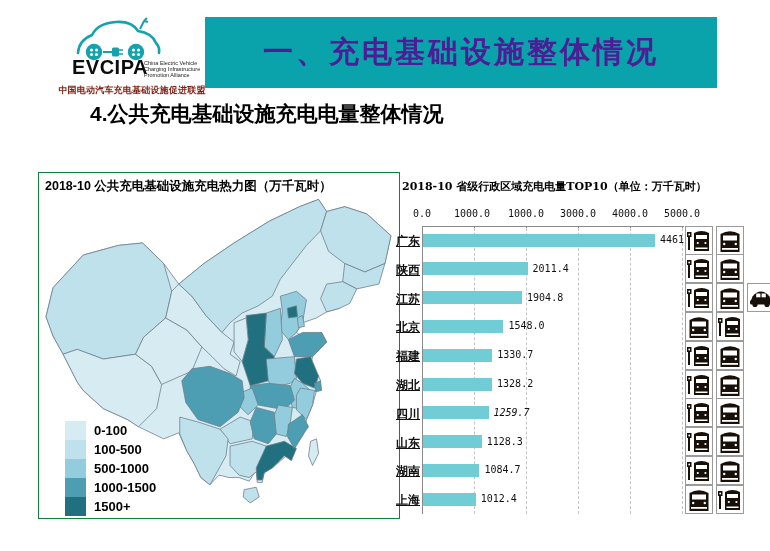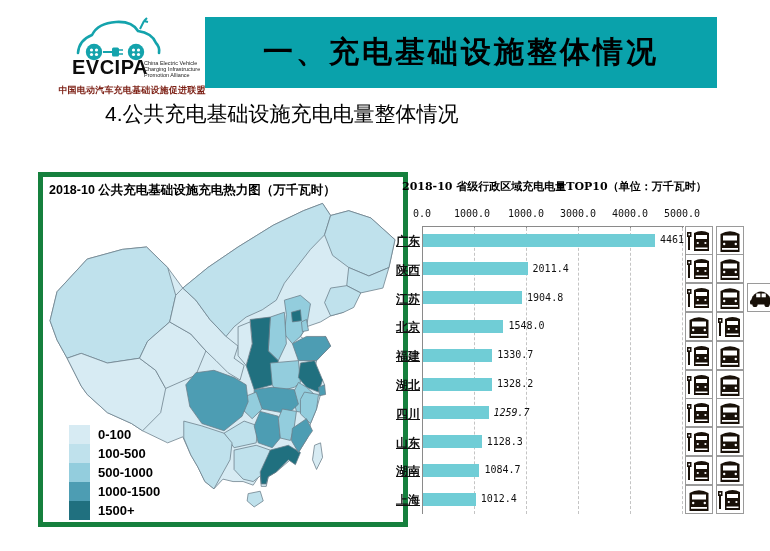--- a/index.html
+++ b/index.html
@@ -7,27 +7,27 @@
         font-family:"Liberation Sans",sans-serif;color:#111;}
   
   .logo{position:absolute;left:58px;top:10px;width:148px;height:96px;}
   .logo-car{position:absolute;left:12px;top:2px;}
   .logo-brand{position:absolute;left:14px;top:46px;font-size:20px;font-weight:bold;letter-spacing:.5px;color:#0d0d0d;}
   .logo-tag{position:absolute;left:86px;top:50px;font-size:5.5px;line-height:6px;color:#222;}
   .logo-cn{position:absolute;left:0;top:74px;width:148px;text-align:center;
            font-size:9px;font-weight:bold;color:#7c1f14;letter-spacing:.2px;}
   .banner{position:absolute;left:205px;top:17px;width:512px;height:71px;background:var(--banner-bg);
           display:flex;align-items:center;justify-content:center;}
-  .banner-title{font-size:30px;font-weight:bold;color:#000000;letter-spacing:3px;}
+  .banner-title{font-size:30px;font-weight:bold;color:#4c1d95;letter-spacing:3px;}
   
-  .heading{position:absolute;left:90px;top:100px;font-size:21px;font-weight:normal;color:#000;margin-left:15px;}
+  .heading{position:absolute;left:90px;top:100px;font-size:21px;font-weight:bold;color:#000;}
   .subheading{position:absolute;left:88px;top:142px;font-size:15px;font-weight:bold;color:#000;}
   
   .map-panel{position:absolute;left:38px;top:172px;width:360px;height:345px;background:#fff;
-             border:5px solid #15803d;}
+             border:1px solid #15803d;}
   .map-title{position:absolute;left:6px;top:5px;font-size:12.5px;font-weight:bold;color:#000;}
   .map-svg{position:absolute;left:4px;top:24px;}
   .legend{position:absolute;left:26px;top:248px;}
   .legend-row{display:flex;align-items:center;height:19px;text-align:center;}
   .legend-swatch{width:21px;height:19px;flex:none;}
   .legend-label{margin-left:8px;font-size:13px;font-weight:bold;color:#000;}
   
   .chart{position:absolute;left:400px;top:172px;width:370px;height:350px;}
   .chart-title{position:absolute;left:2px;top:7px;font-size:11px;font-weight:bold;color:#000;
                font-family:"DejaVu Serif",serif;white-space:nowrap;}

